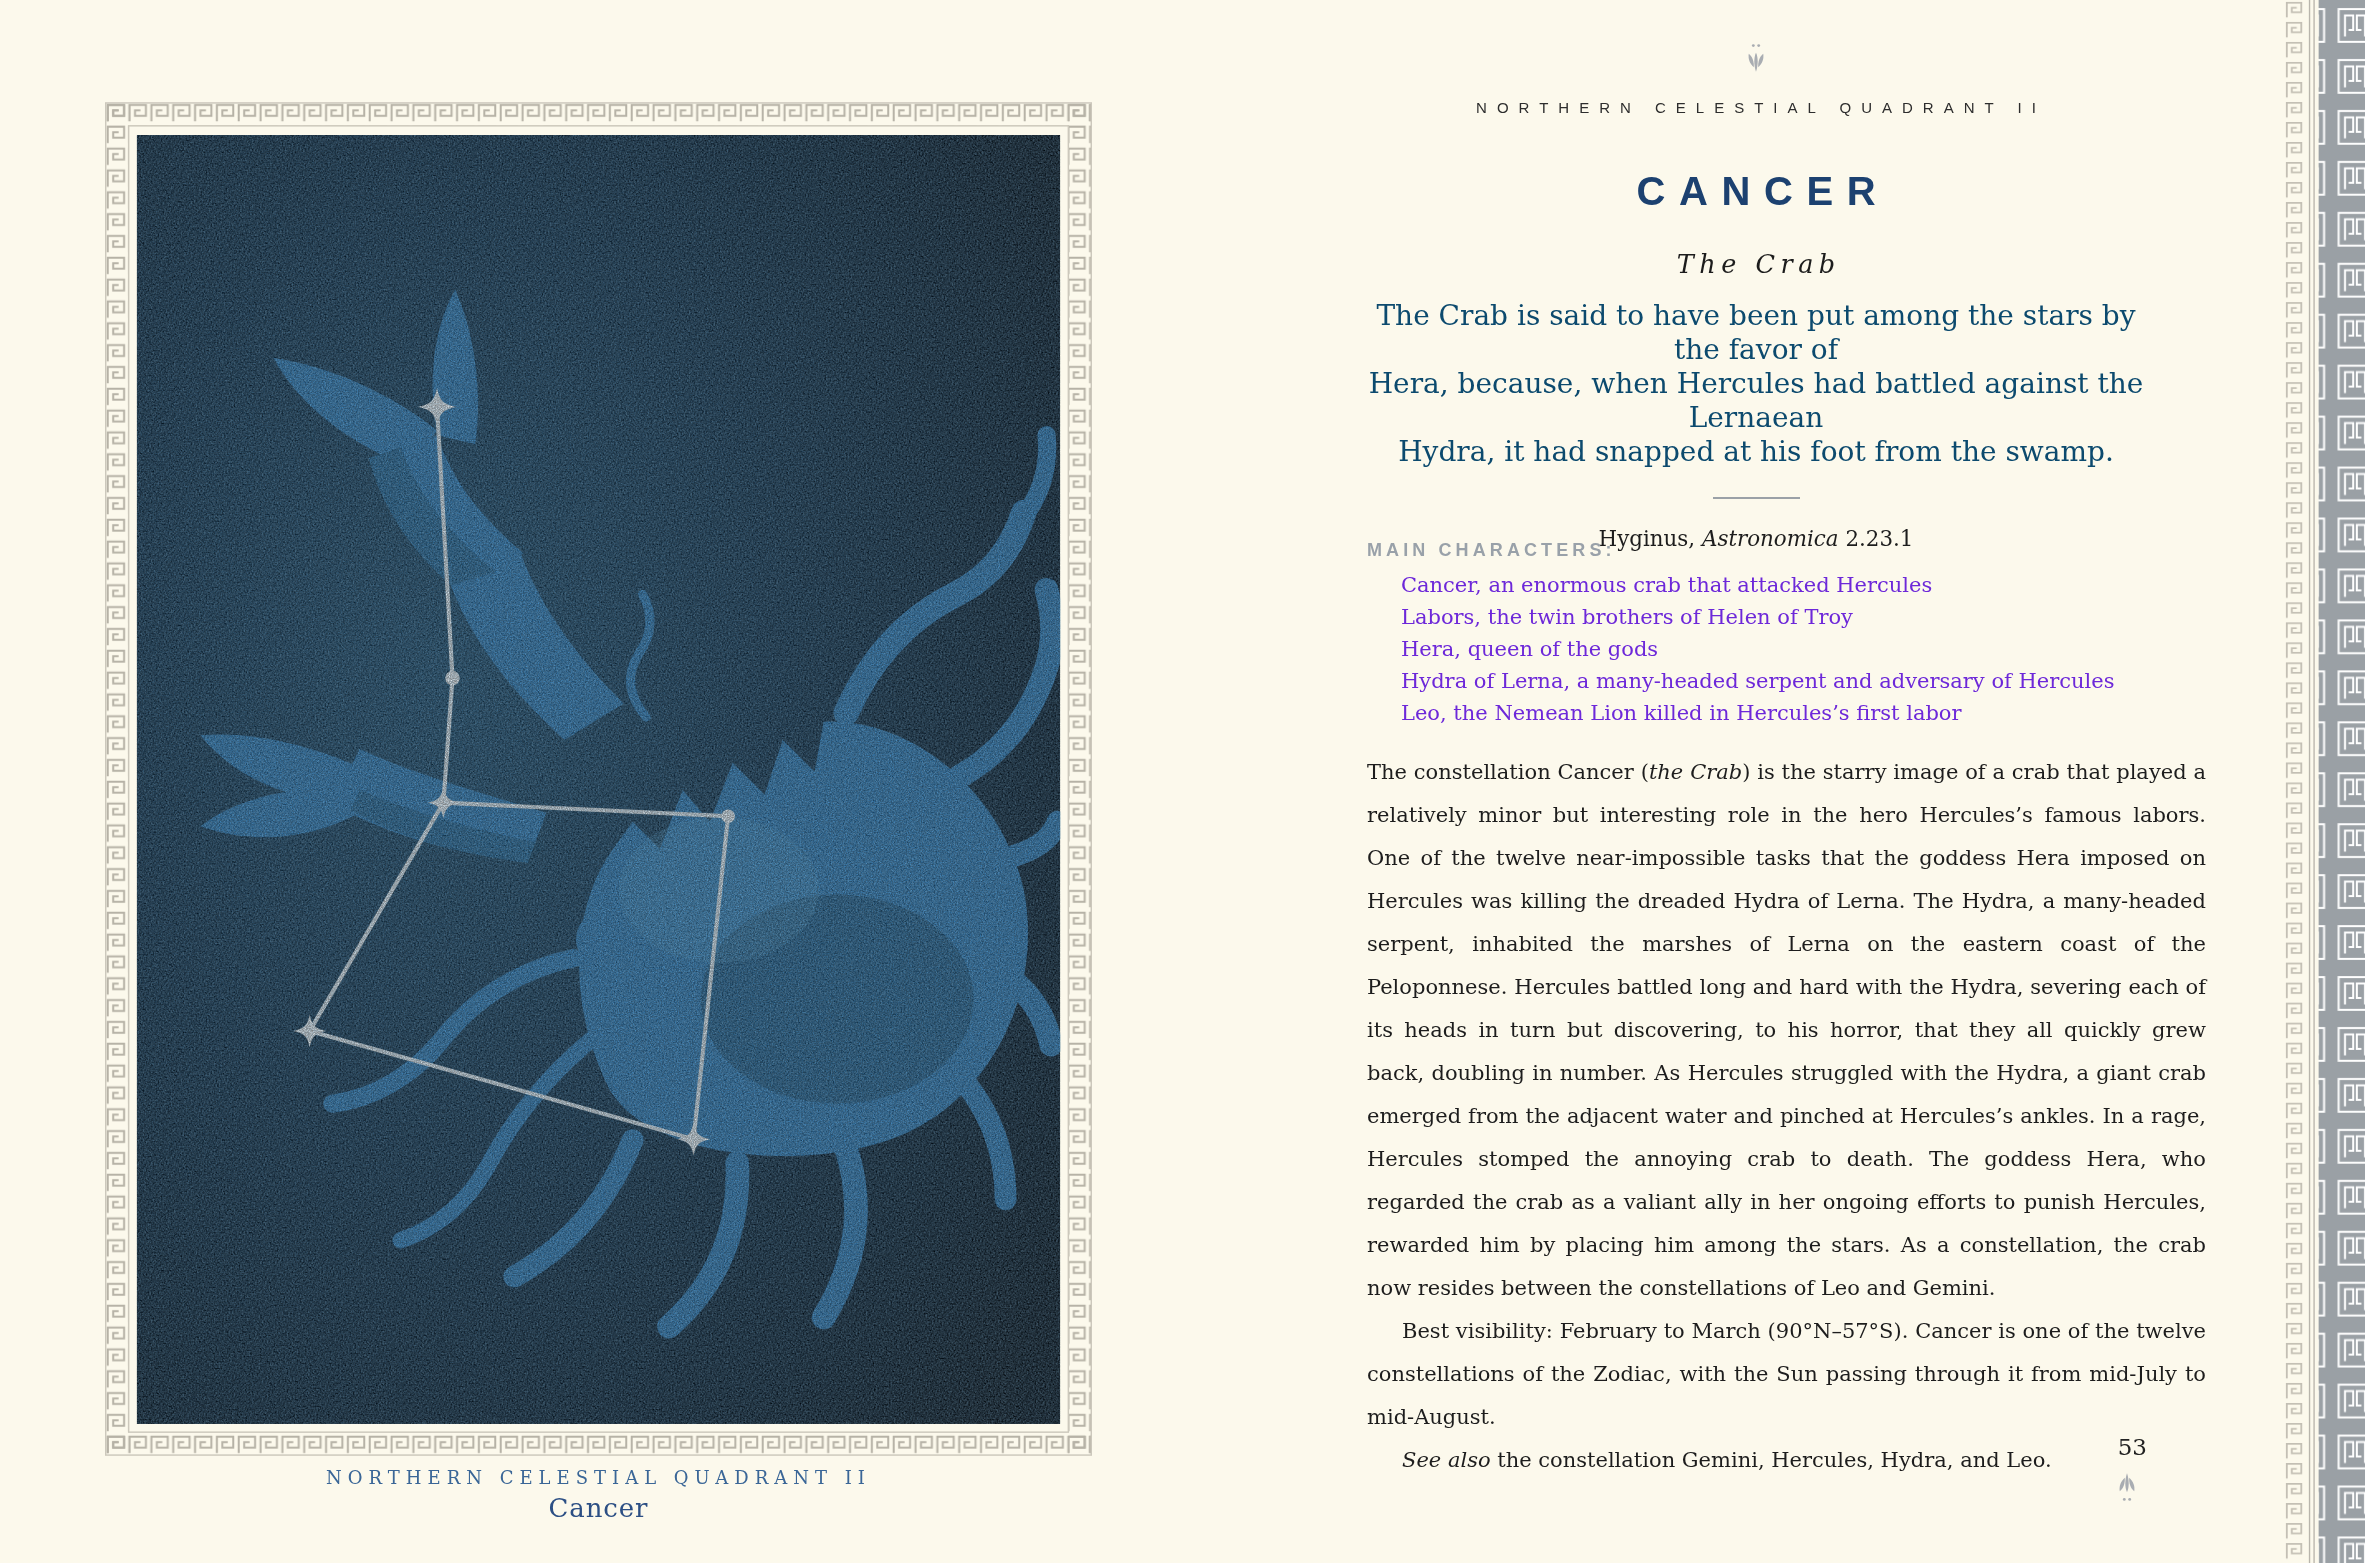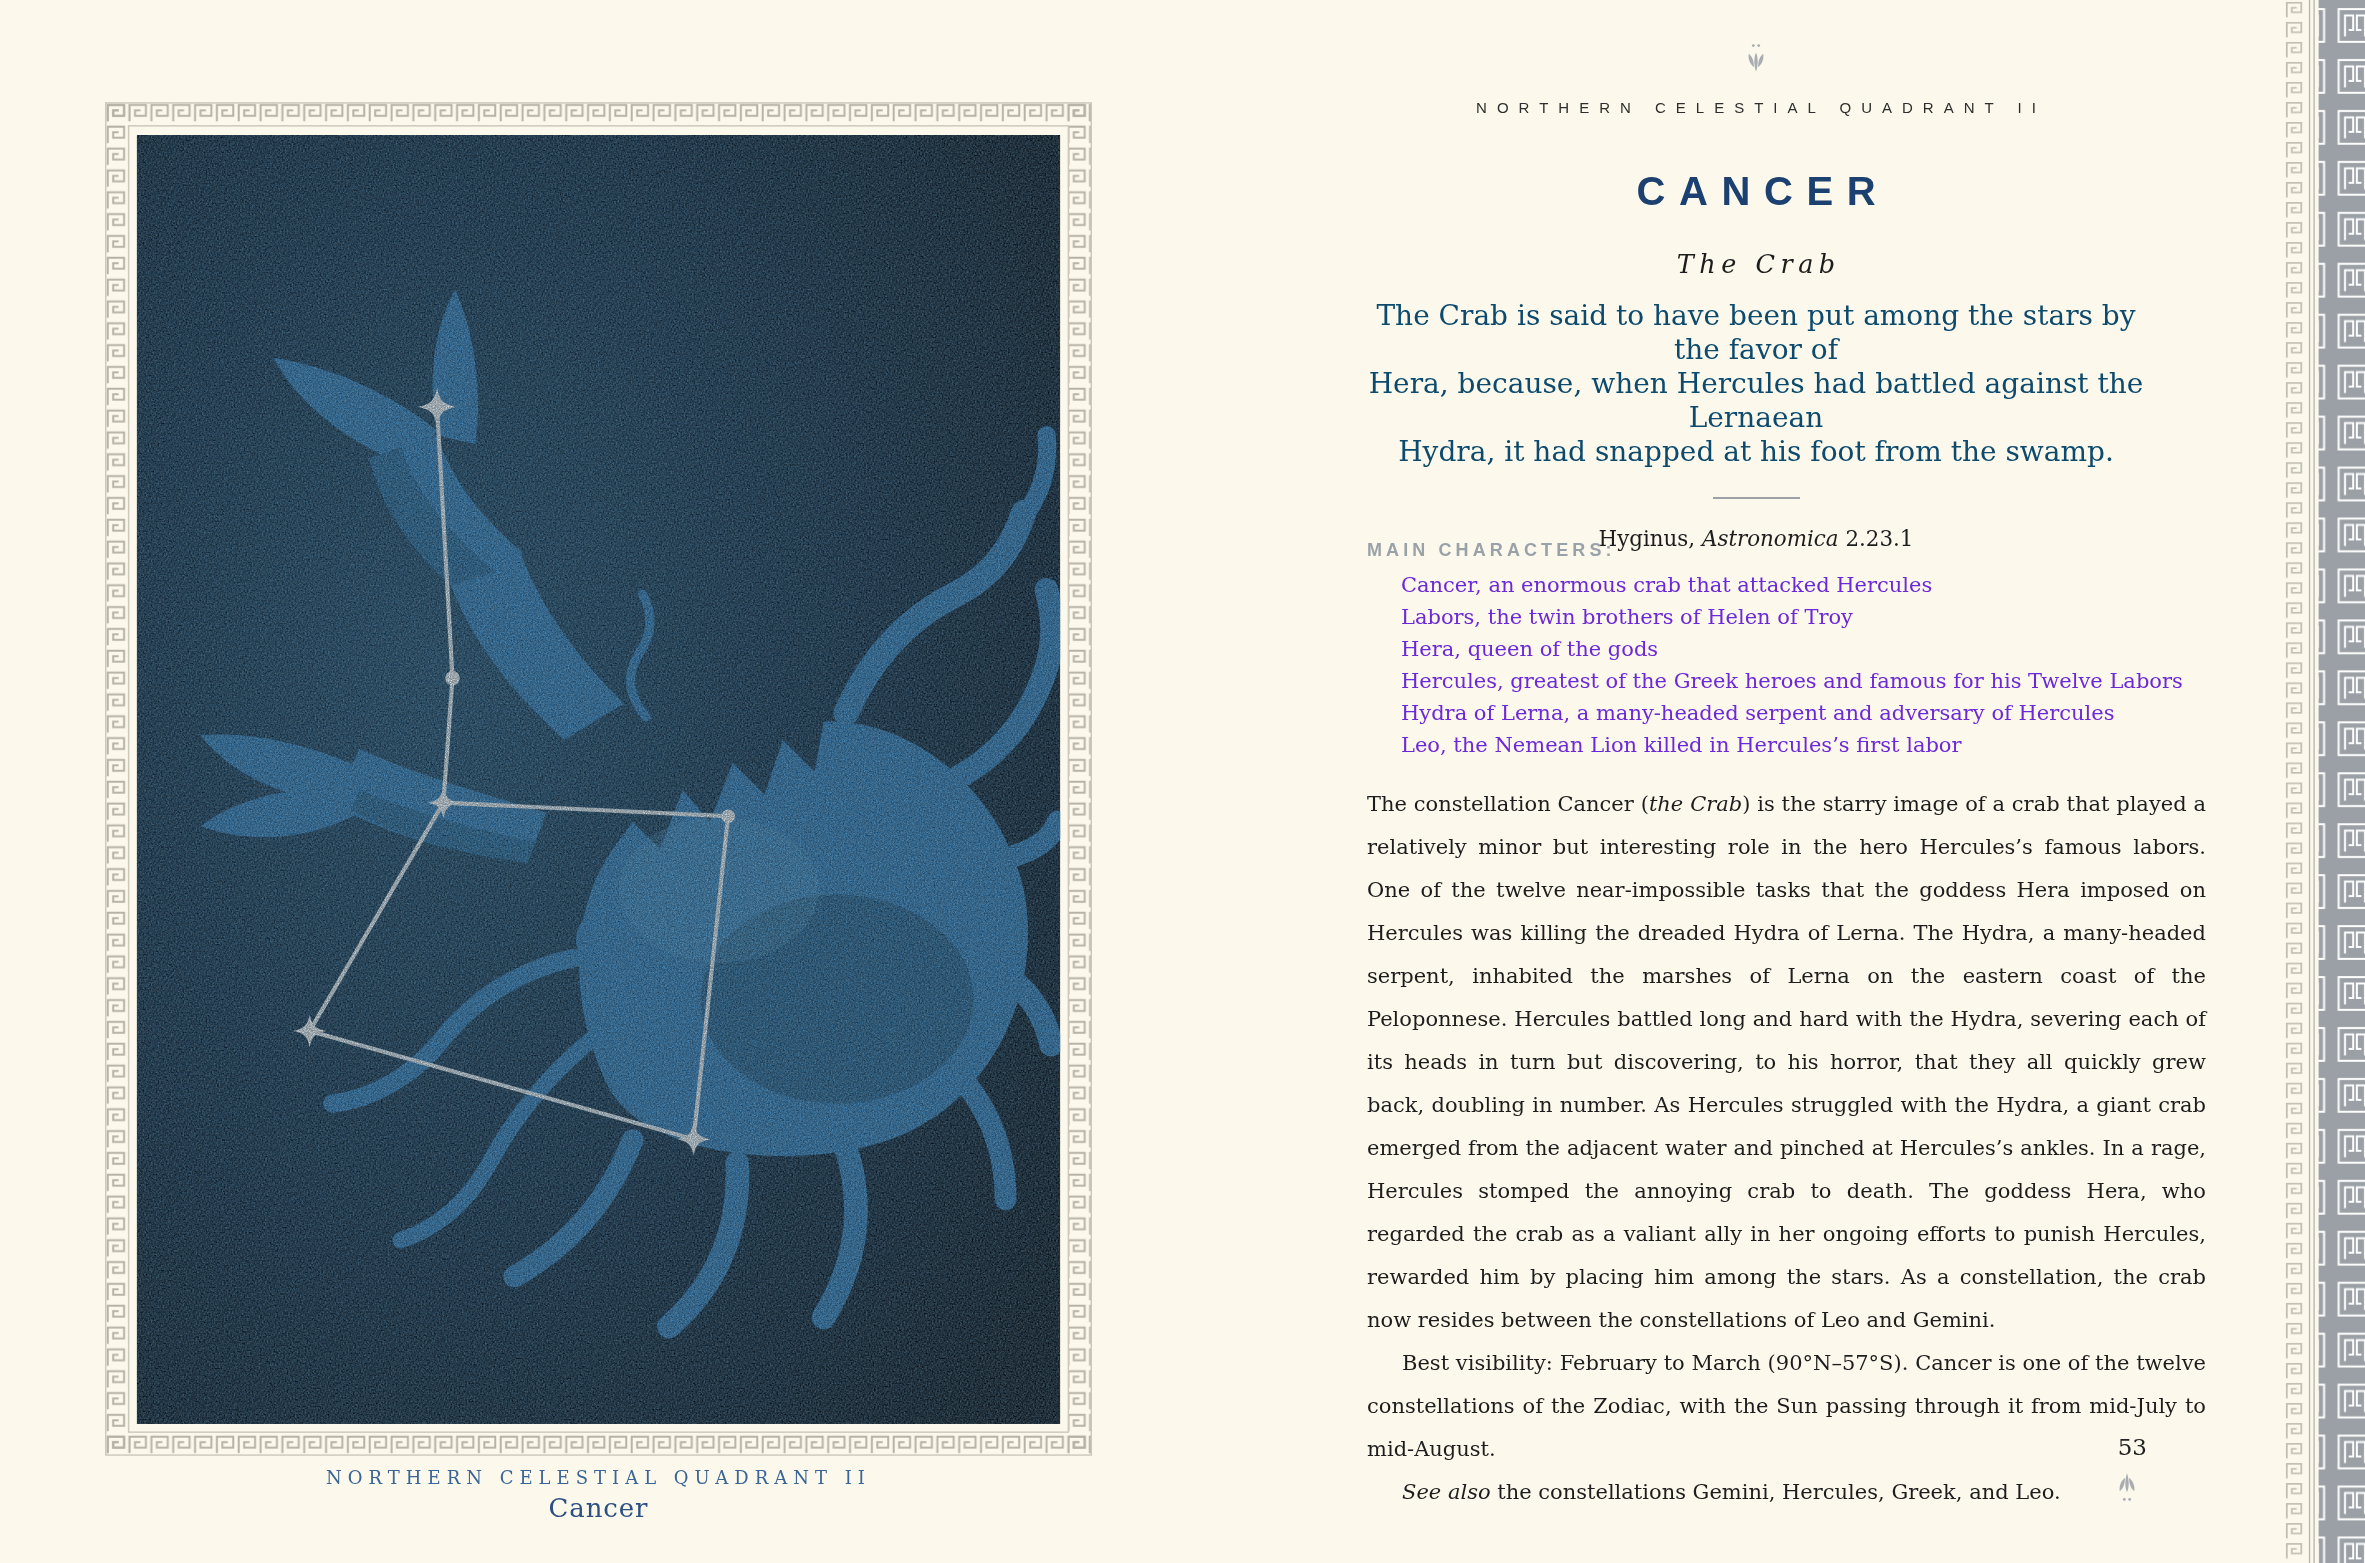--- a/index.html
+++ b/index.html
@@ -204,28 +204,27 @@
       <div class="divider"></div>
       <div class="attribution"><span>Hyginus, </span><i>Astronomica</i><span> 2.23.1</span></div>
     </div>
 
     <div class="body-col">
       <div class="characters-heading">MAIN CHARACTERS:</div>
       <div class="characters">
           <div>Cancer, an enormous crab that attacked Hercules</div>
           <div>Labors, the twin brothers of Helen of Troy</div>
           <div>Hera, queen of the gods</div>
-          <div>Hercules, greatest of the Greek heroes and famous for his Twelve Labors</div>
           <div>Hydra of Lerna, a many-headed serpent and adversary of Hercules</div>
           <div>Leo, the Nemean Lion killed in Hercules’s first labor</div>
         </div>
       <div class="paragraphs">
           <p class=""><span>The constellation Cancer (</span><i>the Crab</i><span>) is the starry image of a crab that played a relatively minor but interesting role in the hero Hercules’s famous labors. One of the twelve near-impossible tasks that the goddess Hera imposed on Hercules was killing the dreaded Hydra of Lerna. The Hydra, a many-headed serpent, inhabited the marshes of Lerna on the eastern coast of the Peloponnese. Hercules battled long and hard with the Hydra, severing each of its heads in turn but discovering, to his horror, that they all quickly grew back, doubling in number. As Hercules struggled with the Hydra, a giant crab emerged from the adjacent water and pinched at Hercules’s ankles. In a rage, Hercules stomped the annoying crab to death. The goddess Hera, who regarded the crab as a valiant ally in her ongoing efforts to punish Hercules, rewarded him by placing him among the stars. As a constellation, the crab now resides between the constellations of Leo and Gemini.</span></p>
           <p class="indent"><span>Best visibility: February to March (90°N–57°S). Cancer is one of the twelve constellations of the Zodiac, with the Sun passing through it from mid-July to mid-August.</span></p>
-          <p class="indent"><i>See also</i><span> the constellations Gemini, Hercules, Greek, and Leo.</span></p>
+          <p class="indent"><i>See also</i><span> the constellation Gemini, Hercules, Hydra, and Leo.</span></p>
         </div>
     </div>
 
     <div class="page-footer">
       <div class="page-number">53</div>
       <svg class="ornament" width="40" height="36" viewBox="0 0 44 40">
         <g fill="#a9adb2">
           <circle cx="19" cy="36" r="1.6"></circle>
             <circle cx="25" cy="36" r="1.6"></circle>
           <path d="M22 28 C24.5 23 24.5 14 22 7 C19.5 14 19.5 23 22 28 Z"></path>

